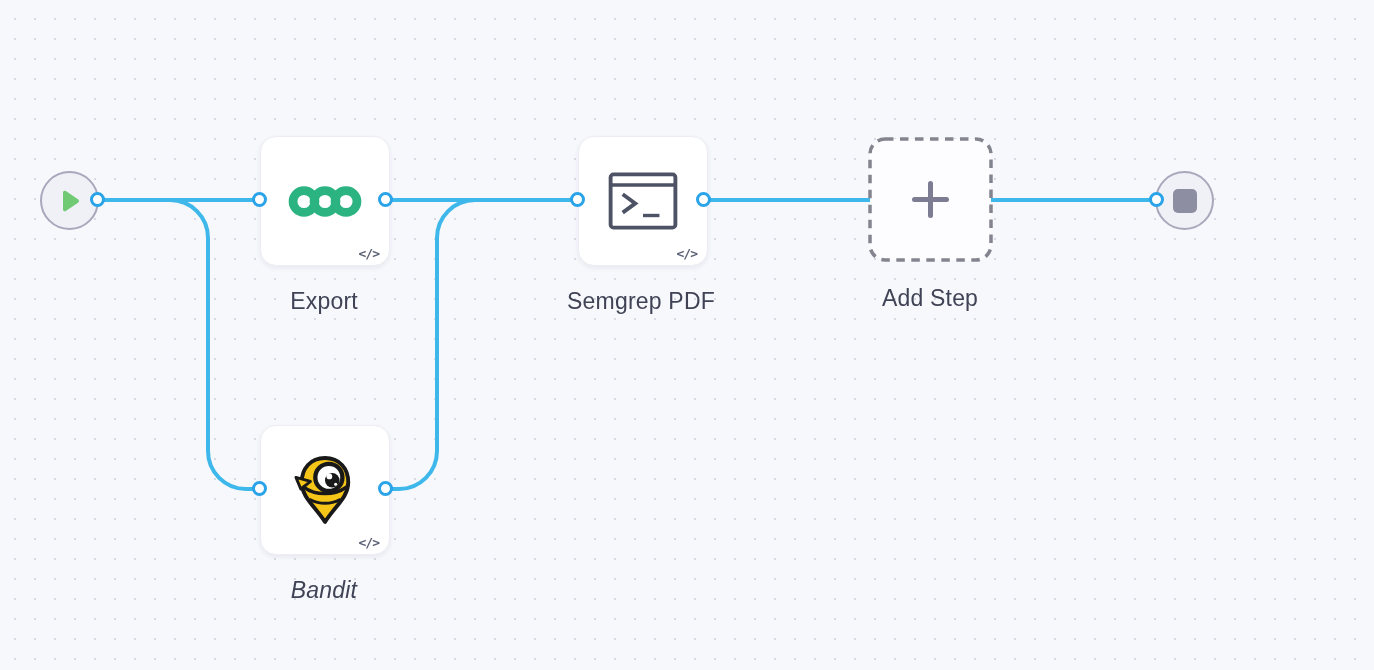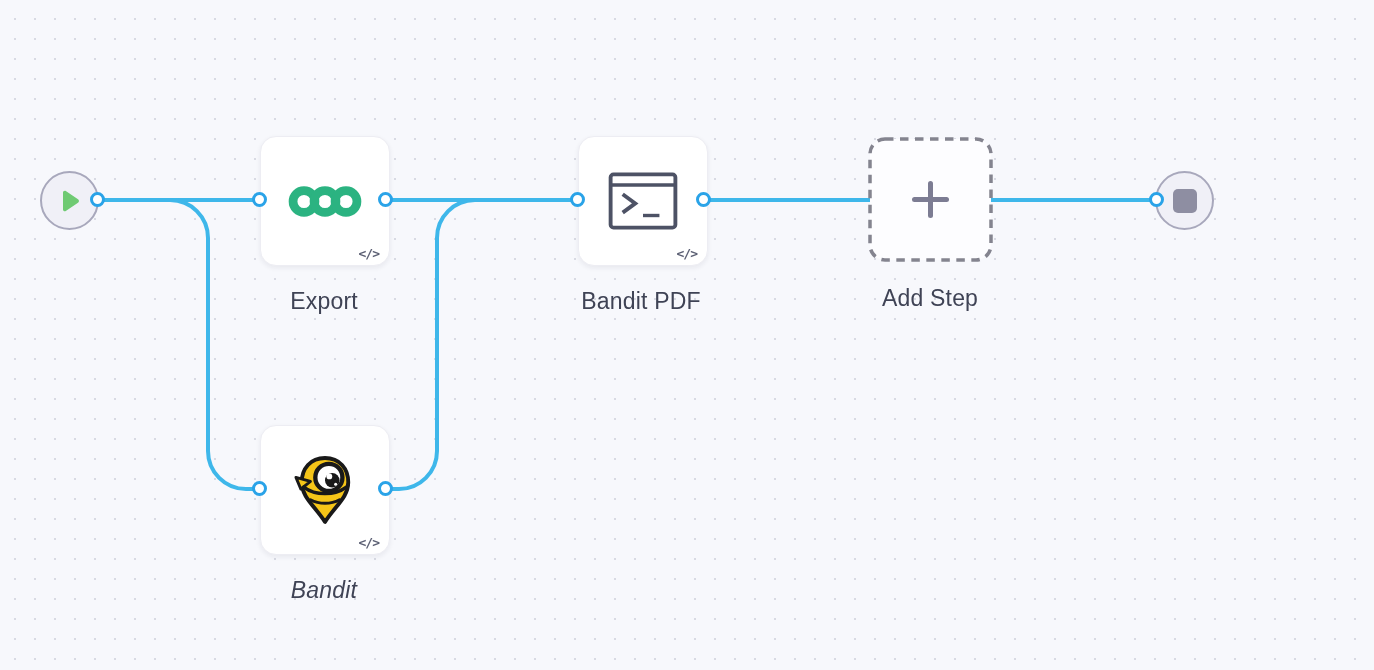--- a/index.html
+++ b/index.html
@@ -91,21 +91,21 @@
     <svg width="70" height="58" viewBox="0 0 72 60">
       <rect x="2.5" y="2.5" width="67" height="55" rx="3" fill="none" stroke="#4d5265" stroke-width="4"></rect>
       <line x1="2.5" y1="13.5" x2="69.5" y2="13.5" stroke="#4d5265" stroke-width="3.5"></line>
       <polyline points="15,23 28,32.5 15,42" fill="none" stroke="#4d5265" stroke-width="4"></polyline>
       <line x1="36" y1="45" x2="53" y2="45" stroke="#4d5265" stroke-width="3.5"></line>
     </svg>
     <span class="code-badge">&lt;/&gt;</span>
   </div>
   <div class="port" style="left:570px;top:192px;"></div>
   <div class="port" style="left:696px;top:192px;"></div>
-  <div class="node-label" style="left:641px;top:288px;">Bandit PDF</div>
+  <div class="node-label" style="left:641px;top:288px;">Semgrep PDF</div>
 
   <div class="placeholder-node" style="left:868px;top:137px;">
     <svg width="125" height="125" viewBox="0 0 125 125">
       <rect x="2" y="2" width="121" height="121" rx="15" fill="#fdfdff" stroke="#84848f" stroke-width="3.5" stroke-dasharray="8.5 6.5"></rect>
       <g stroke="#7c7c93" stroke-width="5" stroke-linecap="round">
         <line x1="46.5" y1="62.5" x2="78.5" y2="62.5"></line>
         <line x1="62.5" y1="46.5" x2="62.5" y2="78.5"></line>
       </g>
     </svg>
   </div>

